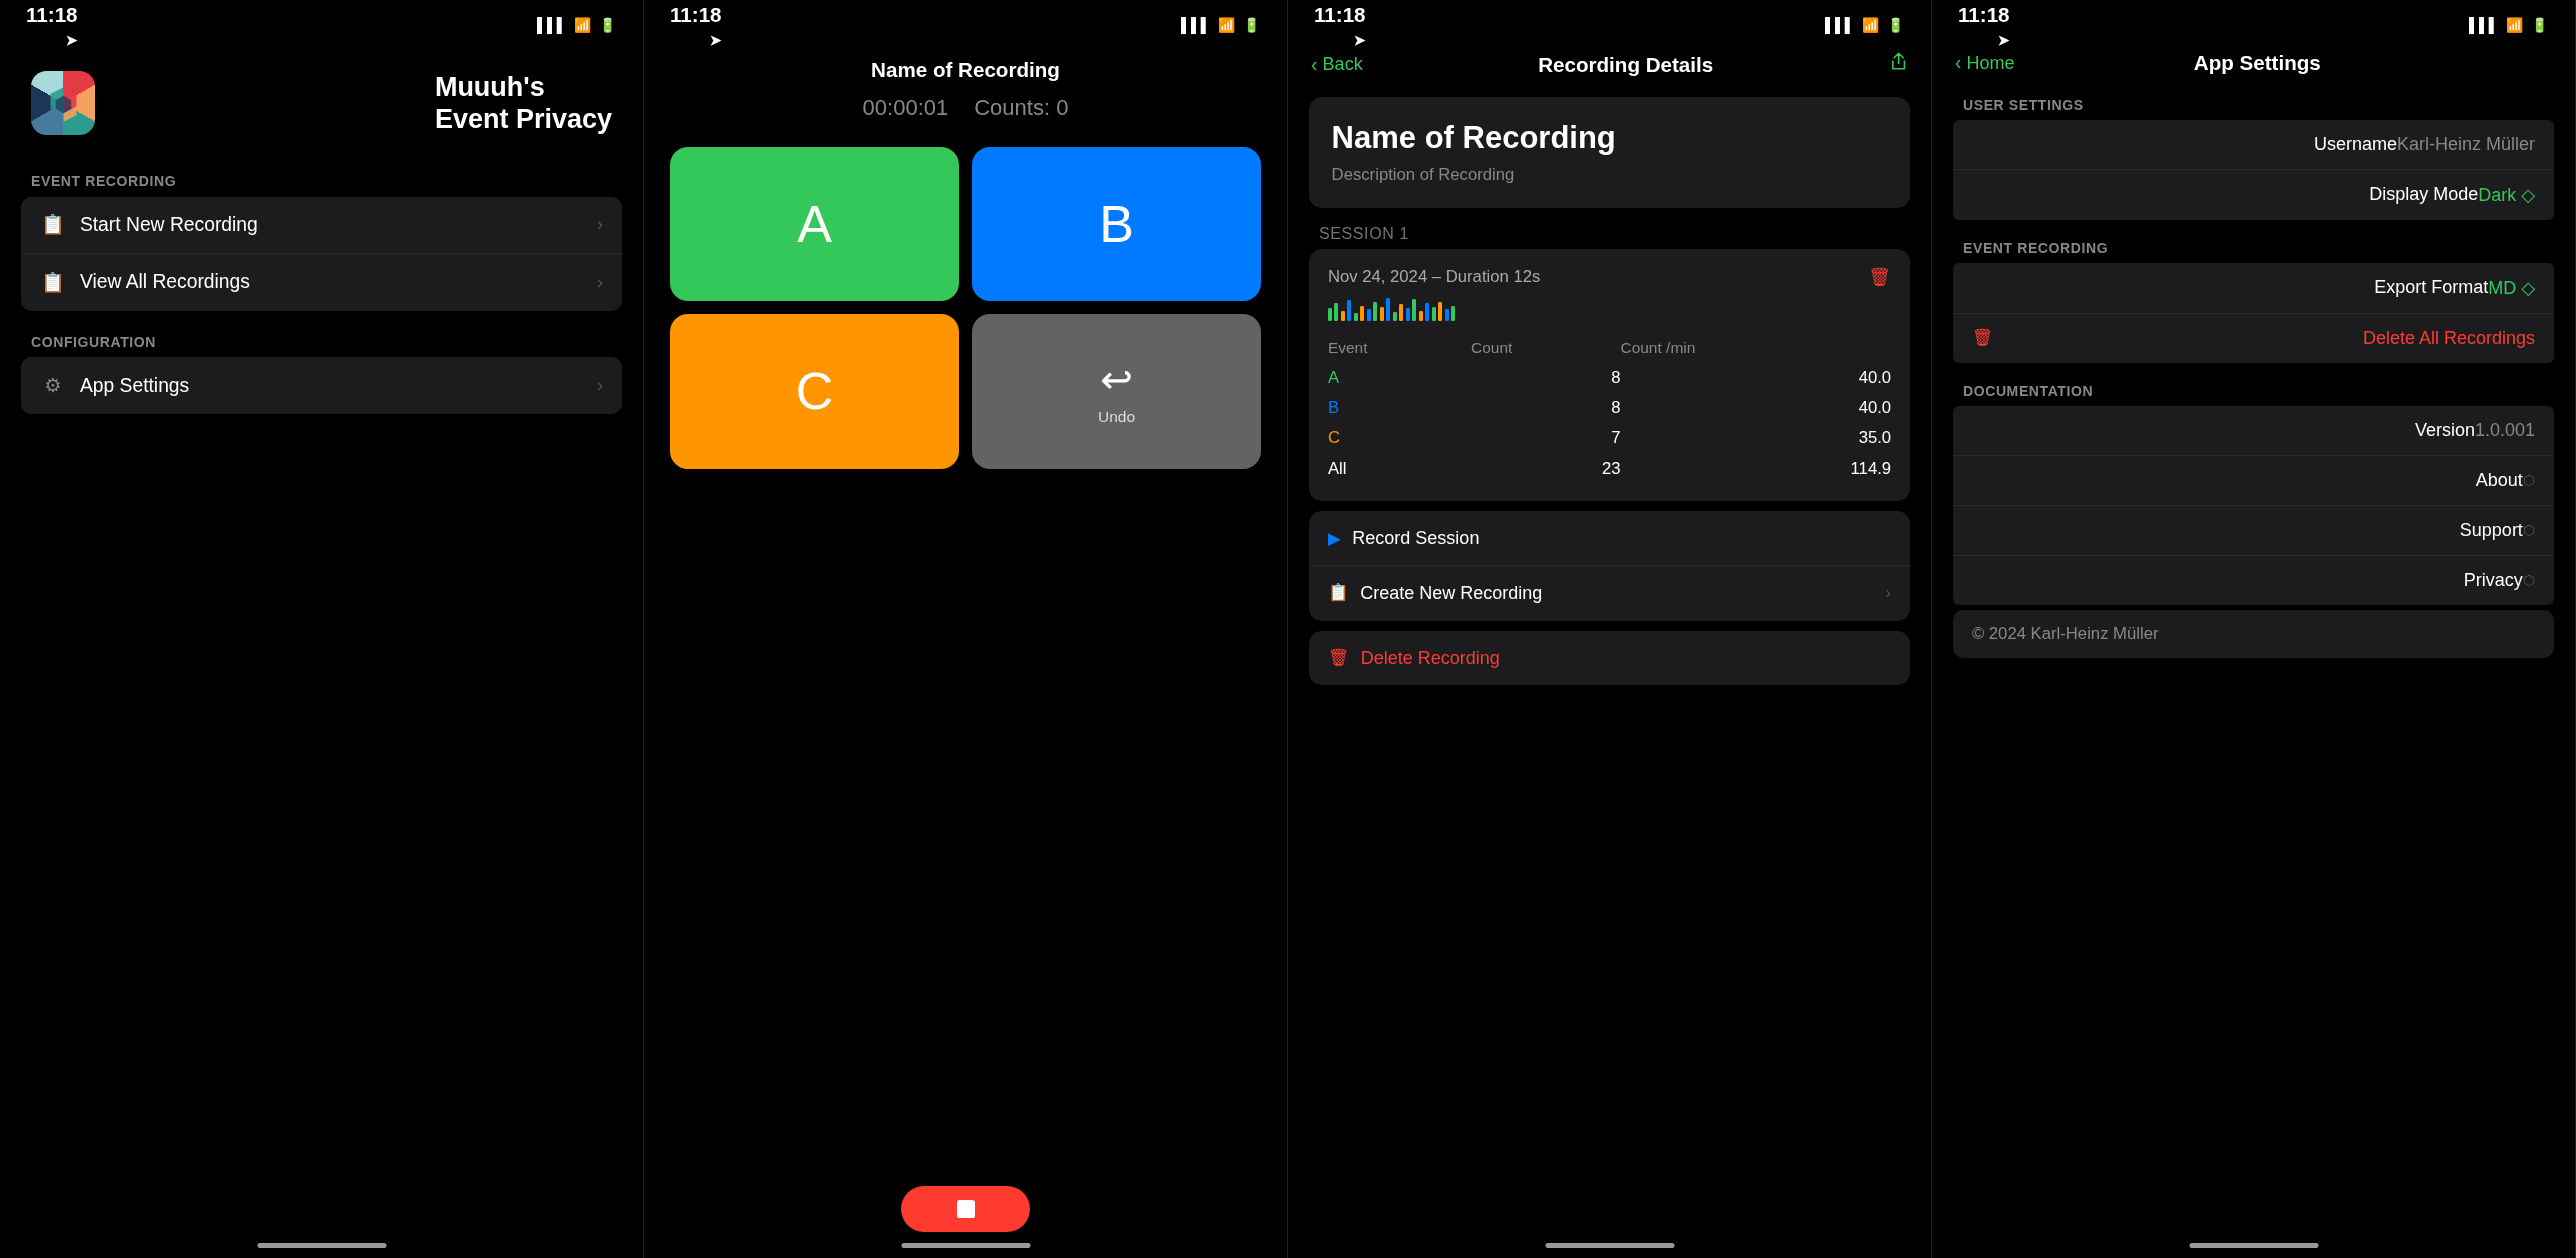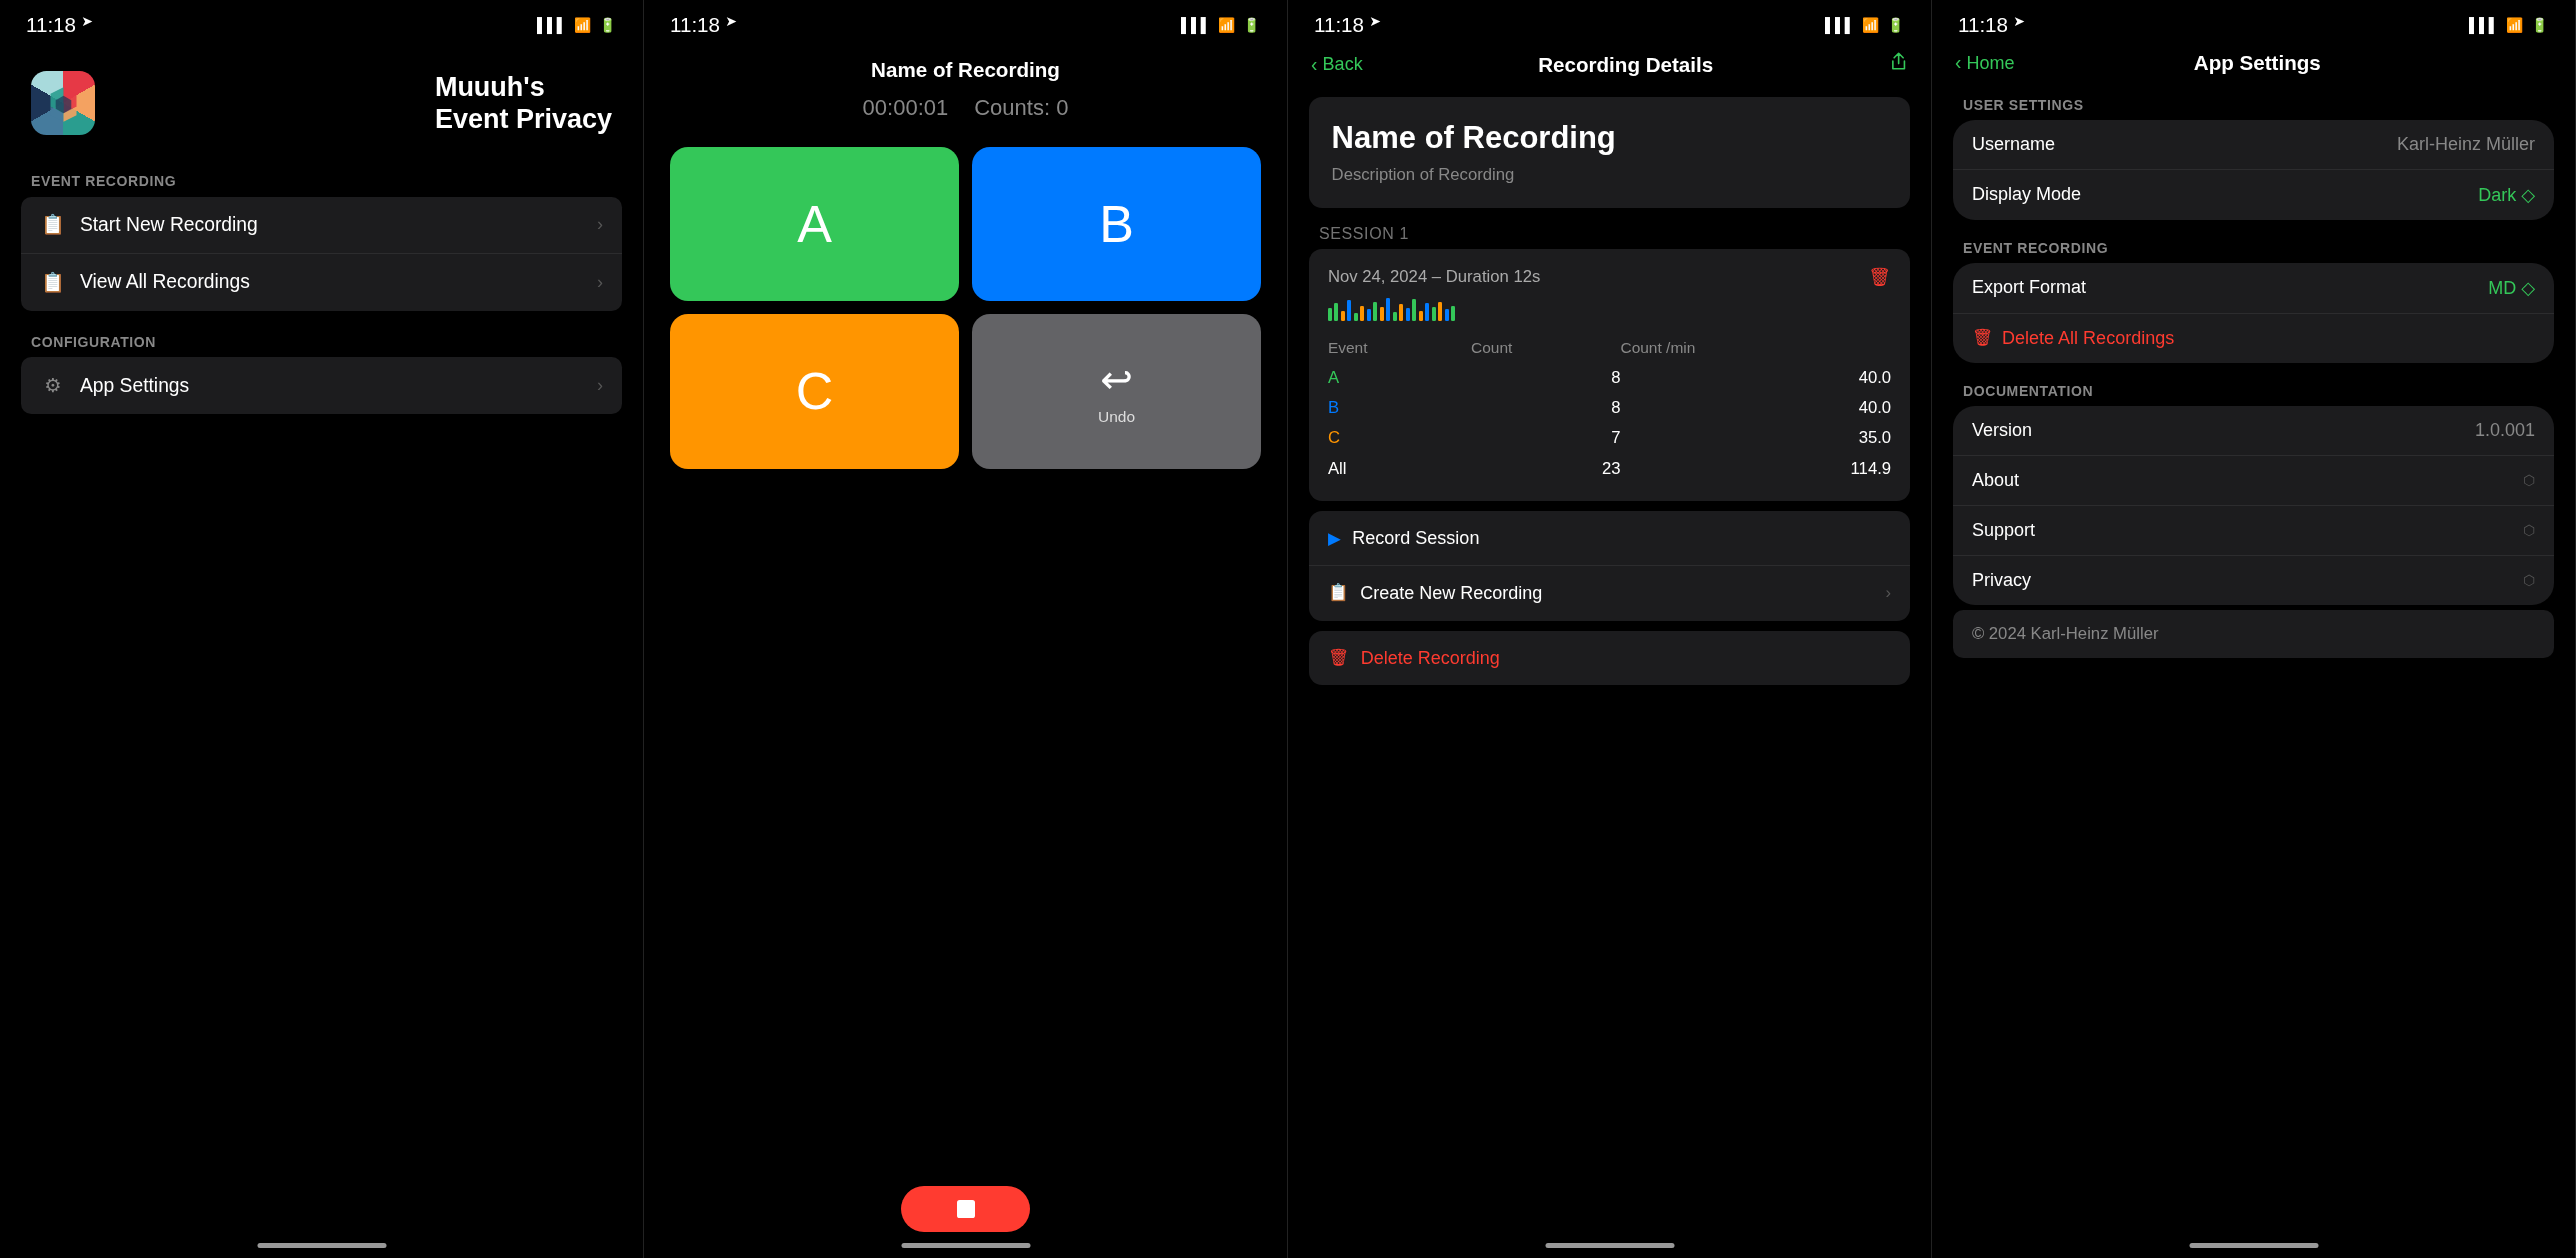--- a/index.html
+++ b/index.html
@@ -27,25 +27,26 @@
     .status-bar {
       display: flex;
       justify-content: space-between;
       align-items: center;
       padding: 11.6px 26px 6.4px 26px;
       height: 45px;
       flex-shrink: 0;
     }
     .status-time {
       font-size: 20.6px;
-      font-weight: 400;
-      color: #fff;
-      display: flex;
-      align-items: flex-start;
+      font-weight: 700;
+      color: #fff;
+      display: flex;
+      align-items: flex-end;
       gap: 5.2px;
+      flex-direction: column;
     }
     .status-icons {
       display: flex;
       align-items: center;
       gap: 7.7px;
     }
 
     
     .home-logo-area {
       display: flex;
@@ -377,23 +378,24 @@
     .settings-section-label {
       font-size: 14px;
       font-weight: 600;
       color: #888;
       letter-spacing: 0.6px;
       padding: 15.5px 31px 6.4px;
       text-transform: uppercase;
     }
     .settings-group {
       background: #1c1c1e;
-      border-radius: 22px;
+      border-radius: 6px;
       margin: 0 20.6px 5.2px;
       overflow: hidden;
+      text-align: right;
     }
     .settings-row {
       display: flex;
       align-items: center;
       padding: 14px 19.3px;
       border-bottom: 0.6px solid #2c2c2e;
     }
     .settings-row:last-child {
       border-bottom: none;
     }

